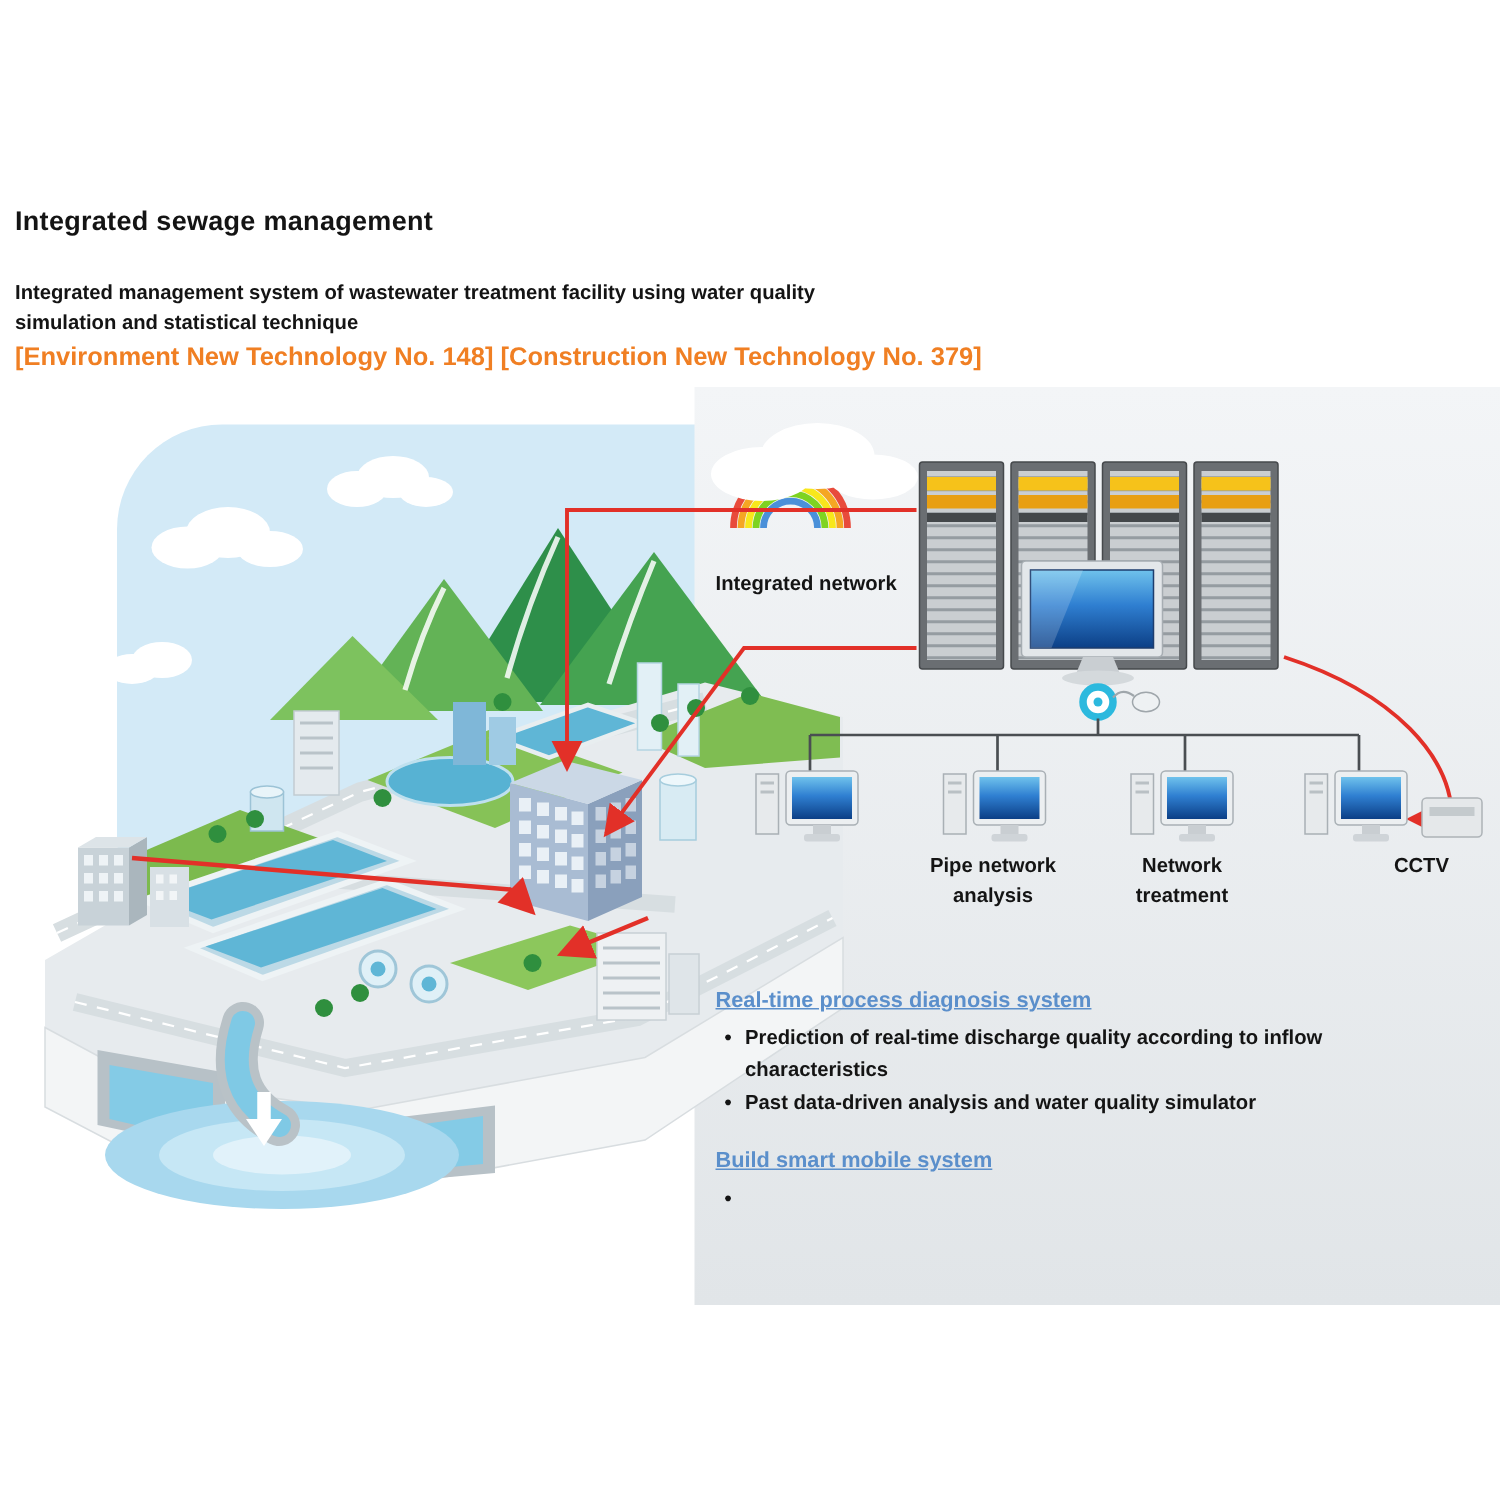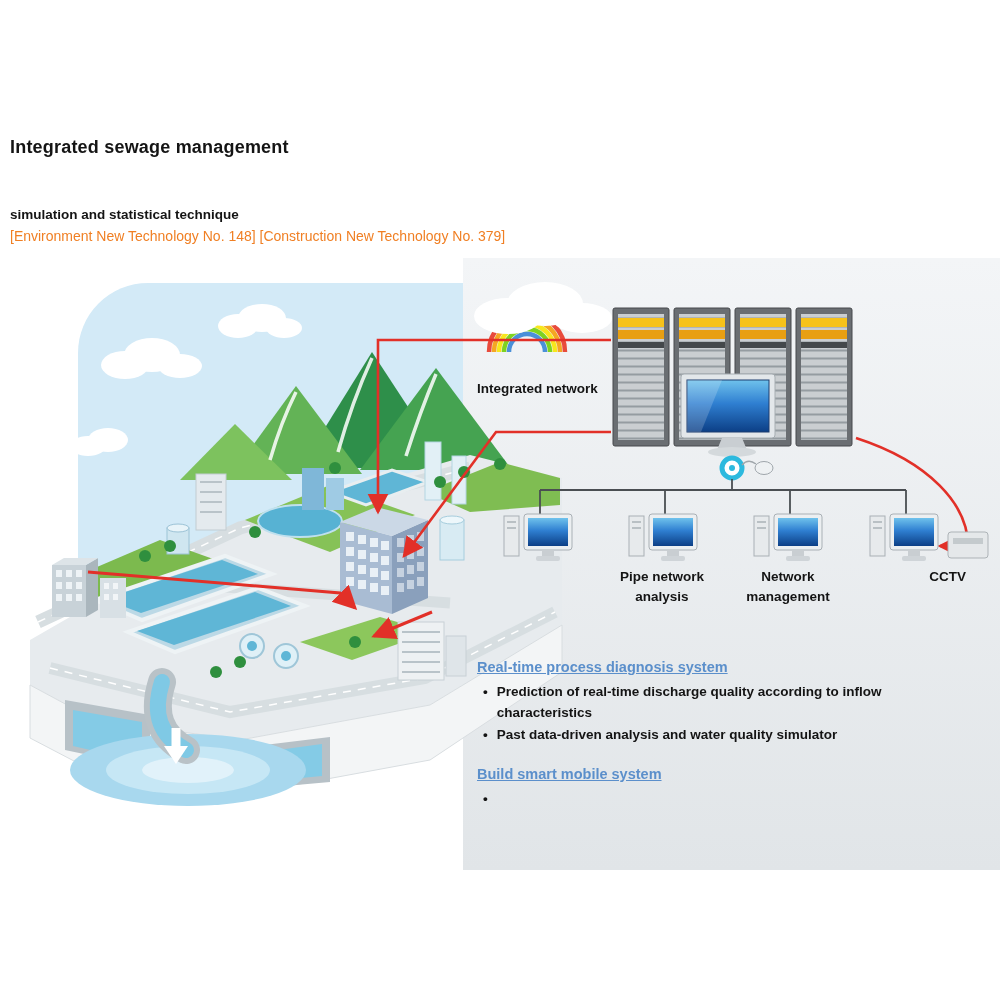--- a/index.html
+++ b/index.html
@@ -2,21 +2,21 @@
 <html style="--accent-orange: #f07f23; --heading-blue: #5b8fcb; --line-red: #e23028; --screen-blue: #1d66b4; --hub-cyan: #2cb9de; --panel-gray: #e9edef; --sky-blue: #d3eaf7;"><head>
 <meta charset="utf-8">
 <style>
   * { margin:0; padding:0; box-sizing:border-box; }
   html,body { width:1000px; height:1000px; background:#ffffff; }
   body { font-family:"Liberation Sans", sans-serif; color:#1b1b1b; position:relative; overflow:hidden; }
   .page { position:absolute; inset:0; }
 
   .title { position:absolute; left:10px; top:137px; font-size:18px; font-weight:bold; color:#141414; letter-spacing:.2px; }
   .subtitle { position:absolute; left:10px; top:185px; font-size:13.5px; font-weight:bold; line-height:1.5; color:#141414; width:720px; }
-  .tech-refs { position:absolute; left:10px; top:228px; font-size:14px; font-weight:normal; color:var(--accent-orange,#f07f23); }
+  .tech-refs { position:absolute; left:10px; top:228px; font-size:17px; font-weight:bold; color:var(--accent-orange,#f07f23); }
 
   .diagram { position:absolute; inset:0; }
   svg.art { position:absolute; left:0; top:0; width:1000px; height:1000px; display:block; }
 
   .server-label { position:absolute; left:477px; top:381px; font-size:13.5px; font-weight:bold; color:#141414; }
 
   .ws-label { position:absolute; top:567px; width:116px; text-align:center; font-size:13.5px; font-weight:bold; line-height:1.45; color:#141414; }
   .ws-label.ws0 { left:478px; }
   .ws-label.ws1 { left:604px; }
   .ws-label.ws2 { left:730px; }
@@ -28,21 +28,21 @@
   .bullet .mark { flex:0 0 auto; }
   .section + .section { margin-top:20px; }
 </style>
 </head>
 <body>
 
 <div class="page">
 
   <div class="title">Integrated sewage management</div>
   <div class="subtitle">
-    <br>
+    <span>Integrated management system of wastewater treatment facility using water quality</span><br>
     <span>simulation and statistical technique</span>
   </div>
   <div class="tech-refs">[Environment New Technology No. 148] [Construction New Technology No. 379]</div>
 
   <div class="diagram">
 
     <svg class="art" viewBox="0 0 1000 1000" xmlns="http://www.w3.org/2000/svg">
       <defs>
         <linearGradient id="panelG" x1="0" y1="0" x2="0" y2="1">
           <stop offset="0" stop-color="#f3f5f7"></stop>
@@ -376,21 +376,21 @@
         <g>
           <rect x="948" y="532" width="40" height="26" rx="3" fill="#e5e8ea" stroke="#adb3b7"></rect>
           <rect x="953" y="538" width="30" height="6" fill="#c4cacd"></rect>
         </g>
       </g>
     </svg>
 
     <div class="server-label">Integrated network</div>
 
     <div class="ws-label ws1">Pipe network analysis</div>
-    <div class="ws-label ws2">Network management</div>
+    <div class="ws-label ws2">Network treatment</div>
     <div class="ws-label ws3">CCTV</div>
 
     <div class="sections">
       <div class="section">
         <div class="section-heading">Real-time process diagnosis system</div>
         <div class="bullet">
           <span class="mark">•</span>
           <span>Prediction of real-time discharge quality according to inflow characteristics</span>
         </div>
         <div class="bullet">

